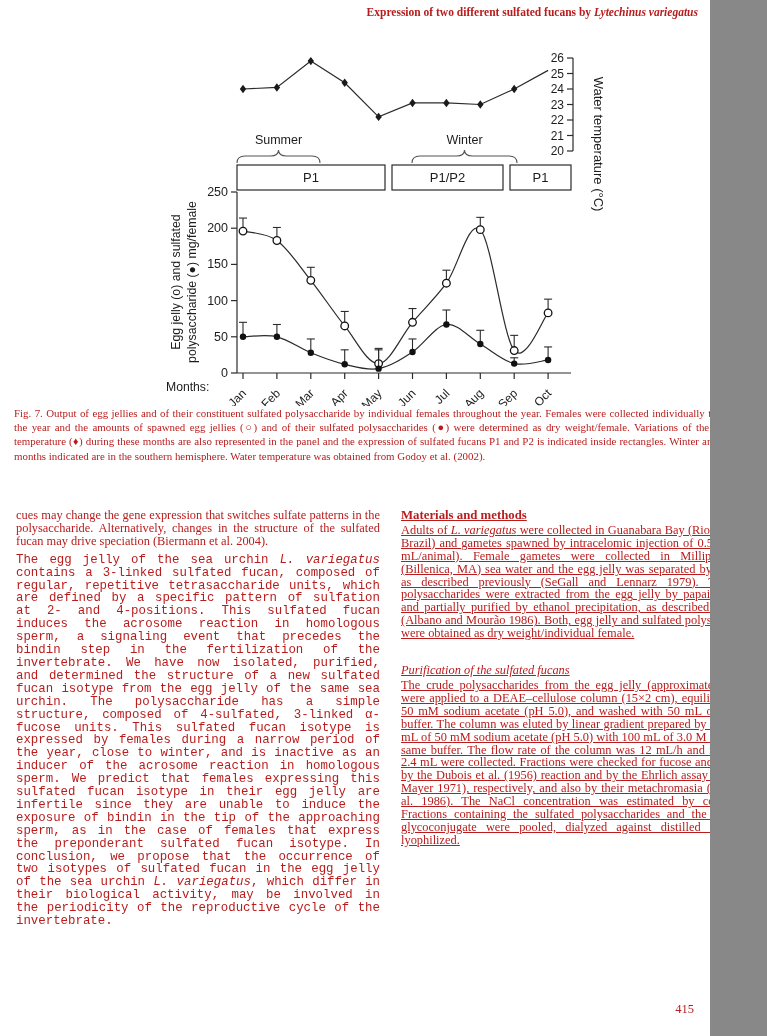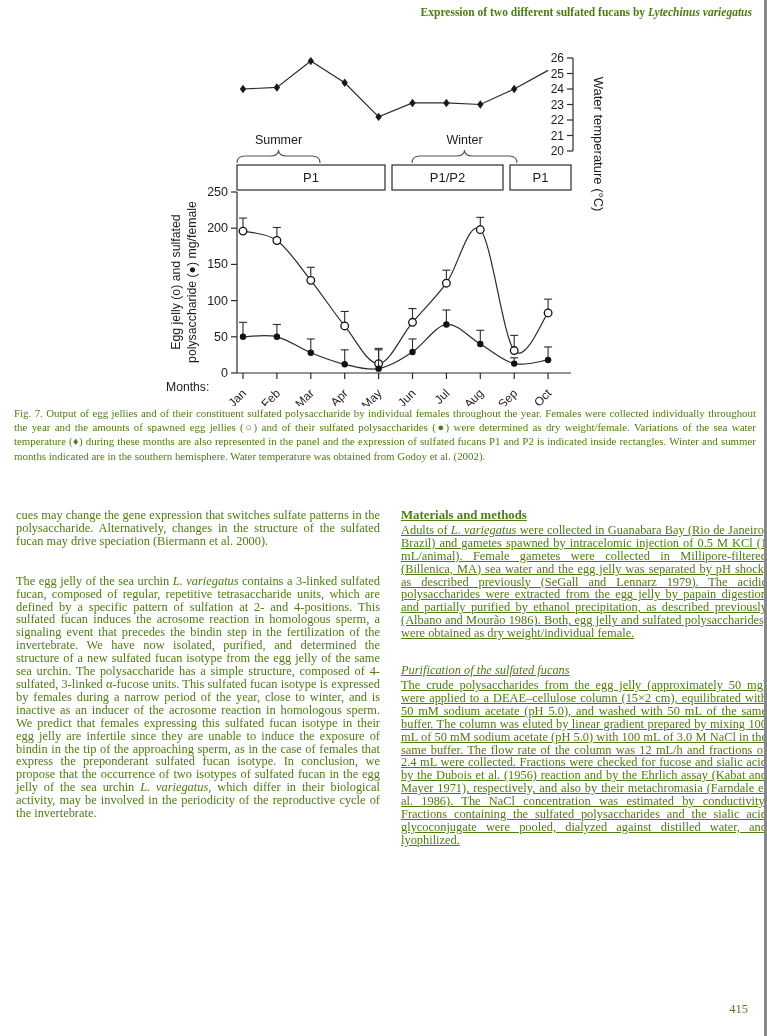--- a/index.html
+++ b/index.html
@@ -1,31 +1,31 @@
 <!DOCTYPE html>
 <html><head>
 <meta charset="utf-8">
 <style>
   html,body{margin:0;padding:0;background:#888;}
-  .page{position:relative;width:764px;height:1036px;background:#ffffff;
-        font-family:"Liberation Serif",serif;color:#4d7c0f;overflow:hidden;}
+  .page{position:relative;width:710px;height:1036px;background:#ffffff;
+        font-family:"Liberation Serif",serif;color:#b91c1c;overflow:hidden;}
   .running-head{position:absolute;top:6px;right:12px;font-size:11.5px;font-weight:bold;}
   .running-head i{font-weight:bold;}
   #fig-svg{position:absolute;left:150px;top:32px;}
   #fig-svg text{font-family:"Liberation Sans",sans-serif;fill:#1c1c1c;}
   .caption{position:absolute;left:14px;top:406px;width:742px;
            font-size:10.9px;line-height:1.3;text-align:justify;}
   .col{position:absolute;top:509px;font-size:12.4px;line-height:12.9px;text-align:justify;}
   .col-left{left:16px;width:364px;}
   .col-right{left:401px;width:366px;text-decoration:underline;}
   .body-p{margin:0;}
   .sec-head{font-size:12.8px;font-weight:bold;margin:0;}
   .sub-head{font-size:12.4px;font-weight:normal;font-style:italic;margin:0;}
   .mt-head{margin-top:60px;}
-  .mt-para{margin-top:27px;}
+  .mt-para{margin-top:6px;font-family:Liberation Mono, monospace;}
   .mt-sub1{margin-top:14px;}
   .mt-sub2{margin-top:24px;}
   .mt-small{margin-top:2px;}
   .page-num{position:absolute;top:1002px;right:16px;font-size:12.5px;}
 </style>
 </head>
 <body>
 
 <div class="page">
 
@@ -183,21 +183,21 @@
         <circle cx="296.4" cy="292.492" r="3.2" fill="#111"></circle>
         <circle cx="330.29999999999995" cy="312.04" r="3.2" fill="#111"></circle>
         <circle cx="364.2" cy="331.588" r="3.2" fill="#111"></circle>
         <circle cx="398.09999999999997" cy="327.968" r="3.2" fill="#111"></circle>
       </g>
     </svg>
 
   <div class="caption">Fig. 7. Output of egg jellies and of their constituent sulfated polysaccharide by individual females throughout the year. Females were collected individually throughout the year and the amounts of spawned egg jellies (○) and of their sulfated polysaccharides (●) were determined as dry weight/female. Variations of the sea water temperature (♦) during these months are also represented in the panel and the expression of sulfated fucans P1 and P2 is indicated inside rectangles. Winter and summer months indicated are in the southern hemisphere. Water temperature was obtained from Godoy et al. (2002).</div>
 
   <div class="col col-left">
-    <p class="body-p"><span>cues may change the gene expression that switches sulfate patterns in the polysaccharide. Alternatively, changes in the structure of the sulfated fucan may drive speciation (Biermann et al. 2000).</span></p>
+    <p class="body-p"><span>cues may change the gene expression that switches sulfate patterns in the polysaccharide. Alternatively, changes in the structure of the sulfated fucan may drive speciation (Biermann et al. 2004).</span></p>
     <p class="body-p mt-para"><span>The egg jelly of the sea urchin </span><span style="font-style: italic;">L. variegatus</span><span> contains a 3-linked sulfated fucan, composed of regular, repetitive tetrasaccharide units, which are defined by a specific pattern of sulfation at 2- and 4-positions. This sulfated fucan induces the acrosome reaction in homologous sperm, a signaling event that precedes the bindin step in the fertilization of the invertebrate. We have now isolated, purified, and determined the structure of a new sulfated fucan isotype from the egg jelly of the same sea urchin. The polysaccharide has a simple structure, composed of 4-sulfated, 3-linked α-fucose units. This sulfated fucan isotype is expressed by females during a narrow period of the year, close to winter, and is inactive as an inducer of the acrosome reaction in homologous sperm. We predict that females expressing this sulfated fucan isotype in their egg jelly are infertile since they are unable to induce the exposure of bindin in the tip of the approaching sperm, as in the case of females that express the preponderant sulfated fucan isotype. In conclusion, we propose that the occurrence of two isotypes of sulfated fucan in the egg jelly of the sea urchin </span><span style="font-style: italic;">L. variegatus</span><span>, which differ in their biological activity, may be involved in the periodicity of the reproductive cycle of the invertebrate.</span></p>
   </div>
 
   <div class="col col-right">
     <h2 class="sec-head">Materials and methods</h2>
     <p class="body-p mt-small"><span>Adults of </span><span style="font-style: italic;">L. variegatus</span><span> were collected in Guanabara Bay (Rio de Janeiro, Brazil) and gametes spawned by intracelomic injection of 0.5 M KCl (1 mL/animal). Female gametes were collected in Millipore-filtered (Billenica, MA) sea water and the egg jelly was separated by pH shock, as described previously (SeGall and Lennarz 1979). The acidic polysaccharides were extracted from the egg jelly by papain digestion and partially purified by ethanol precipitation, as described previously (Albano and Mourão 1986). Both, egg jelly and sulfated polysaccharides, were obtained as dry weight/individual female.</span></p>
     <h3 class="sub-head mt-sub2">Purification of the sulfated fucans</h3>
     <p class="body-p mt-small"><span>The crude polysaccharides from the egg jelly (approximately 50 mg) were applied to a DEAE–cellulose column (15×2 cm), equilibrated with 50 mM sodium acetate (pH 5.0), and washed with 50 mL of the same buffer. The column was eluted by linear gradient prepared by mixing 100 mL of 50 mM sodium acetate (pH 5.0) with 100 mL of 3.0 M NaCl in the same buffer. The flow rate of the column was 12 mL/h and fractions of 2.4 mL were collected. Fractions were checked for fucose and sialic acid by the Dubois et al. (1956) reaction and by the Ehrlich assay (Kabat and Mayer 1971), respectively, and also by their metachromasia (Farndale et al. 1986). The NaCl concentration was estimated by conductivity. Fractions containing the sulfated polysaccharides and the sialic acid glycoconjugate were pooled, dialyzed against distilled water, and lyophilized.</span></p>
   </div>
 

